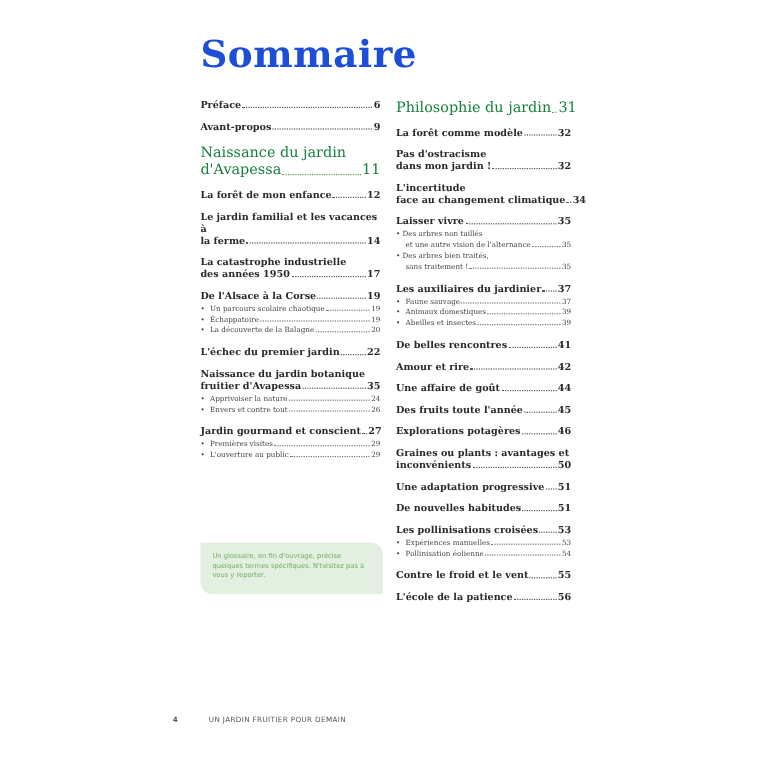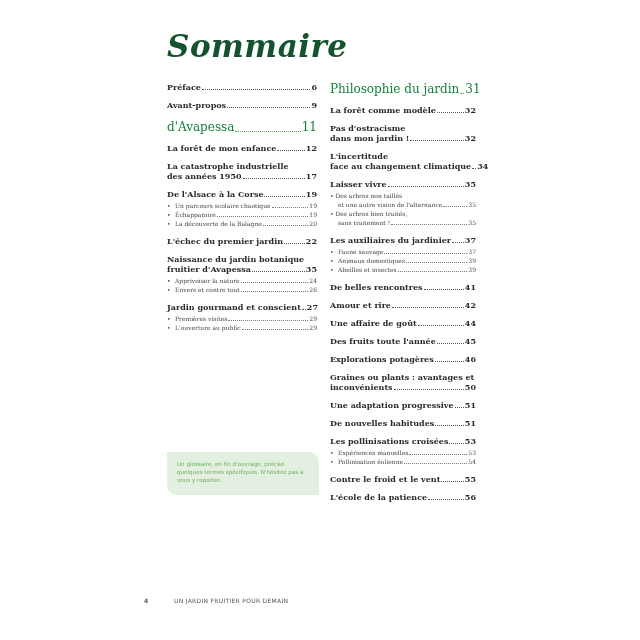--- a/index.html
+++ b/index.html
@@ -1,17 +1,17 @@
 <!DOCTYPE html>
 <html><head>
 <meta charset="utf-8">
 <style>
   html, body { margin:0; padding:0; background:#ffffff; }
   body { width:640px; height:640px; position:relative; overflow:hidden; font-family:"DejaVu Serif", serif; color:#2a2a2a; }
-  .title { position:absolute; left:167px; top:28px; font-family:"DejaVu Serif", serif; font-size:31px; font-weight:bold; color:#14532d; letter-spacing:0.5px;font-style:italic; }
+  .title { position:absolute; left:167px; top:28px; font-family:"DejaVu Serif", serif; font-size:31px; font-weight:bold; color:#1d4ed8; letter-spacing:0.5px; }
   .col { position:absolute; top:82px; }
   .col.left { left:167px; width:150px; }
   .col.right { left:330px; width:146px; }
   .entry { font-size:8px; font-weight:bold; line-height:10px; margin-bottom:8px; }
   .entry .row { display:flex; align-items:flex-end; }
   .entry .txt { white-space:nowrap; }
   .entry .lead { flex:1; border-bottom:1px dotted #555; margin:0 1px 2px 1px; min-width:4px; }
   .entry .pg { white-space:nowrap; }
   .section { font-size:12px; font-weight:normal; color:#15803d; line-height:14px; margin:10px 0 9px 0; }
   .section .lead { border-bottom:1px dotted #5da24e; }
@@ -44,32 +44,41 @@
   </div>
   <div class="entry">
     <div class="row">
         <span class="txt">Avant-propos</span>
         <span class="lead"></span>
         <span class="pg">9</span>
       </div>
   </div>
 
   <div class="entry section">
+    <div>Naissance du jardin</div>
     <div class="row">
         <span class="txt">d'Avapessa</span>
         <span class="lead"></span>
         <span class="pg">11</span>
       </div>
   </div>
 
   <div class="entry">
     <div class="row">
         <span class="txt">La forêt de mon enfance</span>
         <span class="lead"></span>
         <span class="pg">12</span>
+      </div>
+  </div>
+  <div class="entry">
+    <div>Le jardin familial et les vacances à</div>
+    <div class="row">
+        <span class="txt">la ferme</span>
+        <span class="lead"></span>
+        <span class="pg">14</span>
       </div>
   </div>
   <div class="entry">
     <div>La catastrophe industrielle</div>
     <div class="row">
         <span class="txt">des années 1950</span>
         <span class="lead"></span>
         <span class="pg">17</span>
       </div>
   </div>

